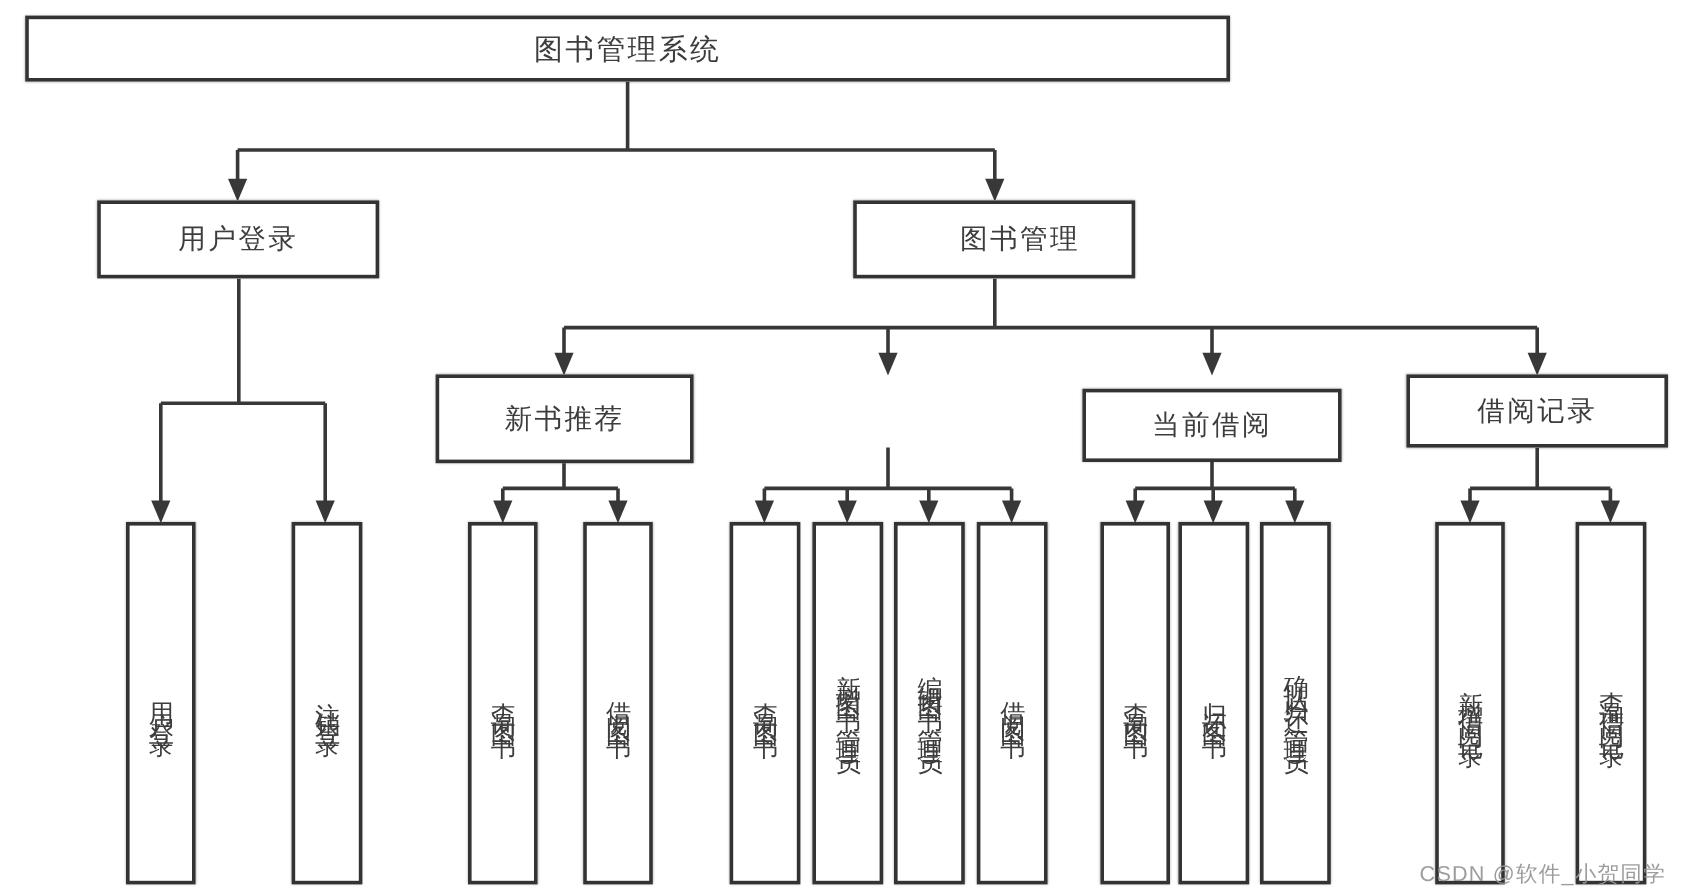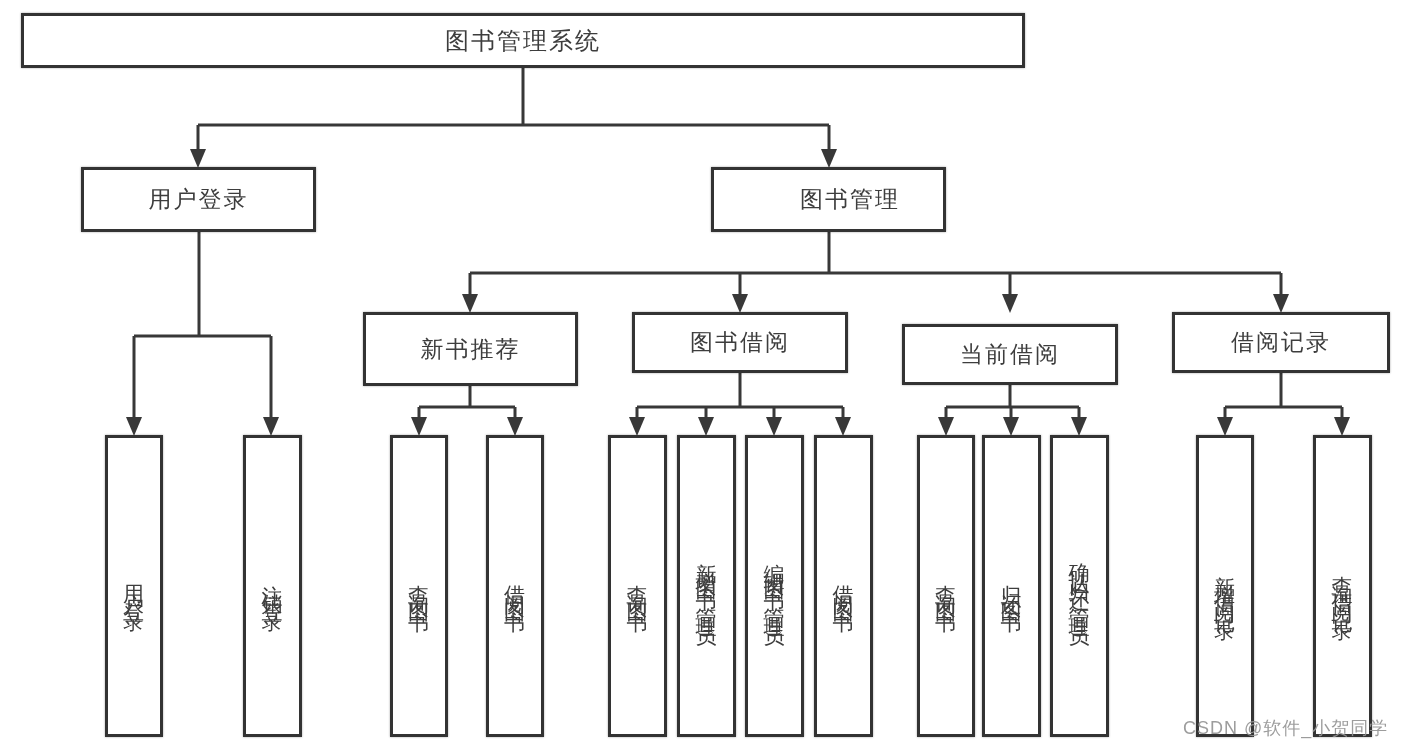--- a/index.html
+++ b/index.html
@@ -90,21 +90,20 @@
       <polygon points="1334,417 1350,417 1342,436"></polygon>
     </g>
   </svg>
 
   <div class="hbox root" style="left:21px; top:13px; width:1004px; height:55px;">图书管理系统</div>
 
   <div class="hbox" style="left:81px; top:167px; width:235px; height:65px;">用户登录</div>
   <div class="hbox" style="left:711px; top:167px; width:235px; height:65px;padding-left:43px;">图书管理</div>
 
   <div class="hbox" style="left:363px; top:312px; width:215px; height:74px;">新书推荐</div>
-  <div class="hbox" style="left:632px; top:312px; width:216px; height:61px;">图书借阅</div>
   <div class="hbox" style="left:902px; top:324px; width:216px; height:61px;">当前借阅</div>
   <div class="hbox" style="left:1172px; top:312px; width:218px; height:61px;">借阅记录</div>
 
   <div class="vbox" style="left:105px; top:435px; width:58px; height:302px;">用户登录</div>
   <div class="vbox" style="left:243px; top:435px; width:59px; height:302px;">注销登录</div>
 
   <div class="vbox" style="left:390px; top:435px; width:58px; height:302px;">查询图书</div>
   <div class="vbox" style="left:486px; top:435px; width:58px; height:302px;">借阅图书</div>
 
   <div class="vbox" style="left:608px; top:435px; width:59px; height:302px;">查询图书</div>

